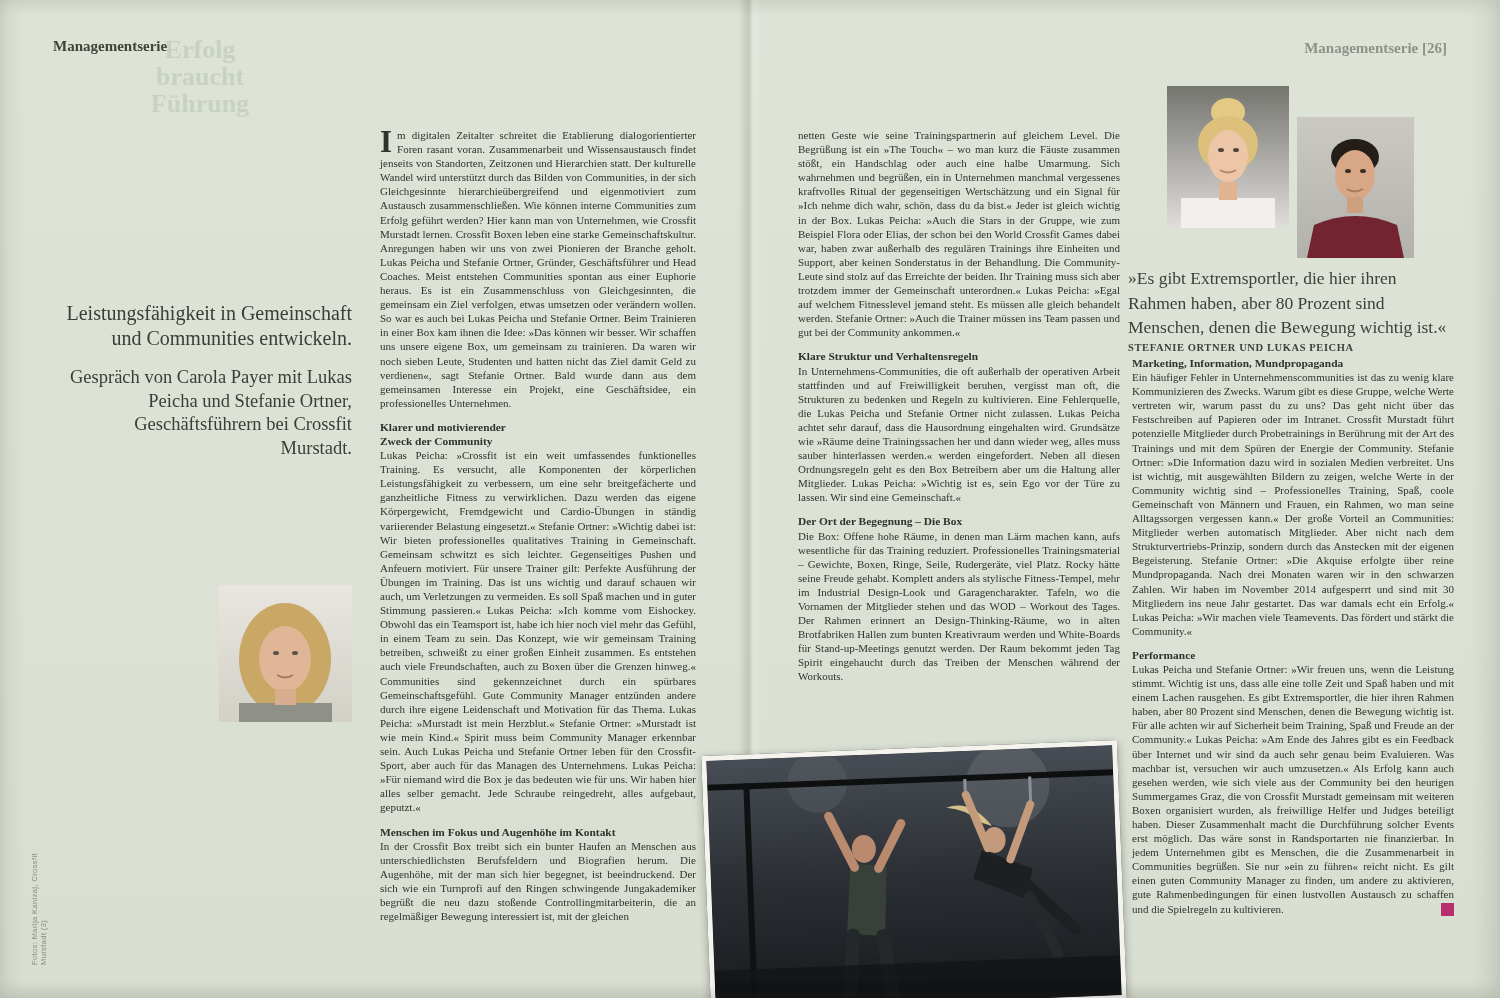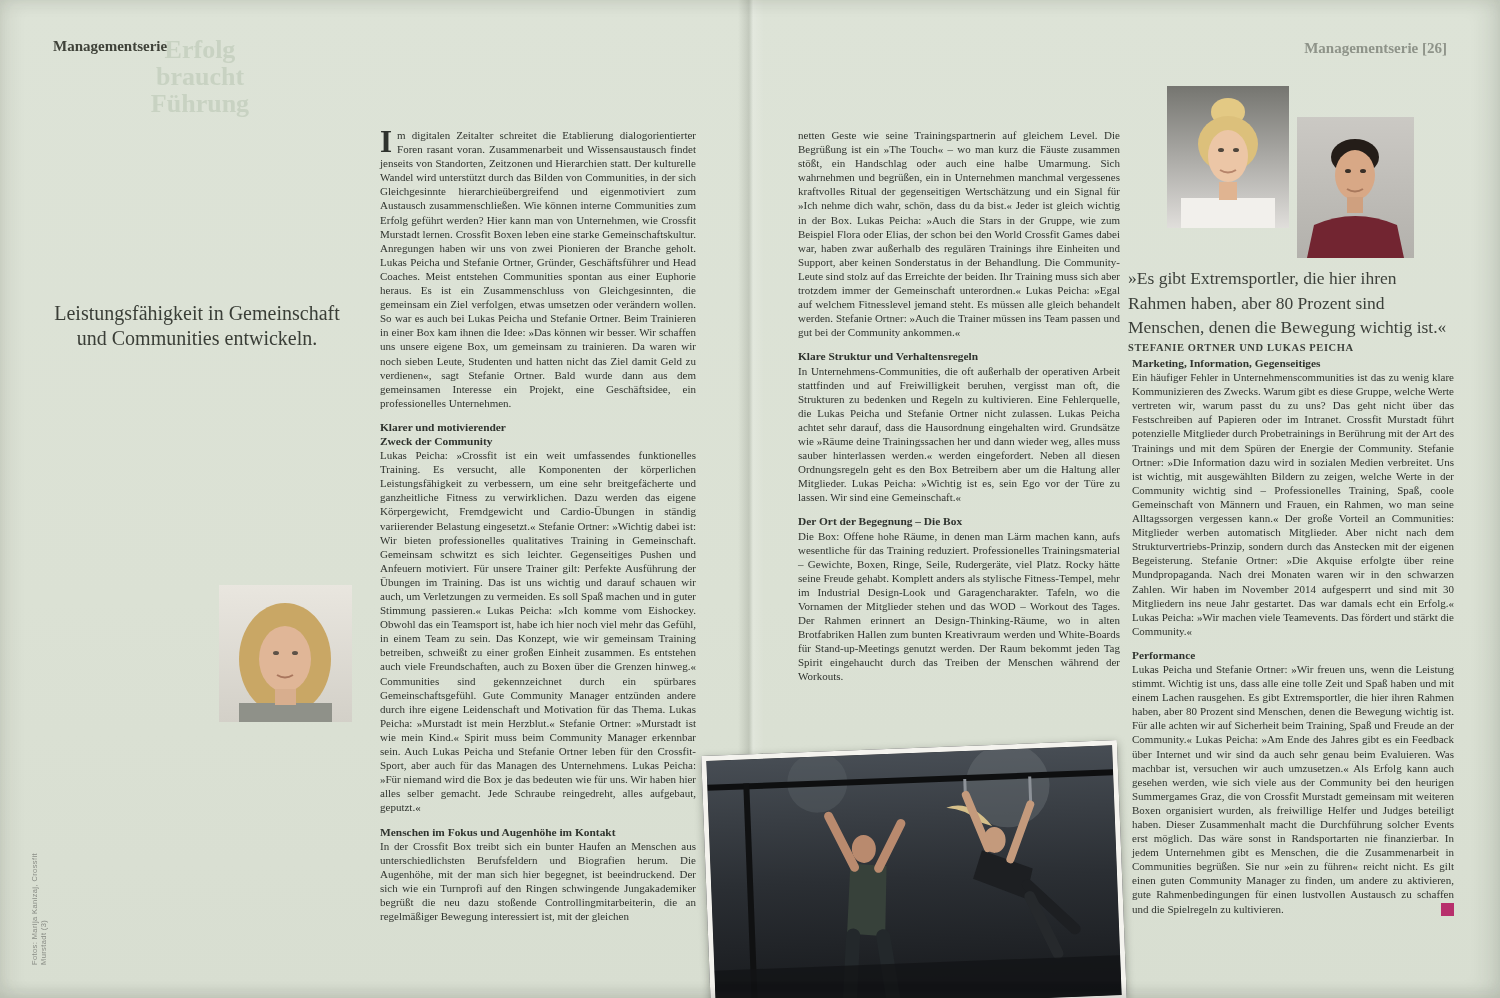--- a/index.html
+++ b/index.html
@@ -14,21 +14,21 @@
   
   .series-label{position:absolute;left:53px;top:38px;font-weight:bold;font-size:15px;color:#3f4239;z-index:2;}
   .watermark{position:absolute;left:120px;top:36px;width:160px;text-align:center;font-weight:bold;
     font-size:26px;line-height:27px;color:#c8d2c2;white-space:pre-line;z-index:1;}
   .series-right{position:absolute;left:1150px;top:40px;width:297px;text-align:right;font-weight:bold;
     font-size:15px;color:#8e9389;}
 
   
   .title{position:absolute;left:40px;top:164px;width:312px;text-align:right;font-weight:bold;
     font-size:46px;line-height:57px;letter-spacing:-.5px;color:#3a3e37;white-space:pre-line;}
-  .subtitle{position:absolute;left:42px;top:301px;width:310px;text-align:center;
+  .subtitle{position:absolute;left:42px;top:301px;width:310px;text-align:right;
     font-size:20px;line-height:25px;color:#3a3e37;}
   .byline{position:absolute;left:60px;top:366px;width:292px;text-align:right;
     font-size:18.5px;line-height:23.5px;color:#3a3e37;}
 
   
   .author-photo{position:absolute;left:219px;top:585px;width:133px;height:137px;overflow:hidden;}
   .author-caption{position:absolute;left:110px;top:731px;width:242px;text-align:right;
     font-family:"Liberation Sans", sans-serif;font-size:11px;line-height:15px;color:#7c8180;}
   .author-caption b{color:#6e7372;}
   .caption-link{text-decoration:underline;cursor:pointer;}
@@ -71,20 +71,21 @@
 
 <div class="spread">
 
   <div class="watermark">Erfolg
 braucht
 Führung</div>
   <div class="series-label">Managementserie</div>
   <div class="series-right">Managementserie [26]</div>
 
   <div class="subtitle">Leistungsfähigkeit in Gemeinschaft und Communities entwickeln.</div>
+  <div class="byline">Gespräch von Carola Payer mit Lukas Peicha und Stefanie Ortner, Geschäftsführern bei Crossfit Murstadt.</div>
 
   <div class="author-photo">
     <svg width="133" height="137" viewBox="0 0 133 137" xmlns="http://www.w3.org/2000/svg">
       <defs>
         <linearGradient id="cpbg" x1="0" y1="0" x2="0" y2="1">
           <stop offset="0" stop-color="#e9e6df"></stop>
             <stop offset="1" stop-color="#d3d0c8"></stop>
         </linearGradient>
       </defs>
       <rect width="133" height="137" fill="url(#cpbg)"></rect>
@@ -107,21 +108,21 @@
       <p class="body-p">In der Crossfit Box treibt sich ein bunter Haufen an Menschen aus unterschiedlichsten Berufsfeldern und Biografien herum. Die Augenhöhe, mit der man sich hier begegnet, ist beeindruckend. Der sich wie ein Turnprofi auf den Ringen schwingende Jungakademiker begrüßt die neu dazu stoßende Controllingmitarbeiterin, die an regelmäßiger Bewegung interessiert ist, mit der gleichen</p>
     </div>
   <div class="col col-mid">
       <p class="body-p">netten Geste wie seine Trainingspartnerin auf gleichem Level. Die Begrüßung ist ein »The Touch« – wo man kurz die Fäuste zusammen stößt, ein Handschlag oder auch eine halbe Umarmung. Sich wahrnehmen und begrüßen, ein in Unternehmen manchmal vergessenes kraftvolles Ritual der gegenseitigen Wertschätzung und ein Signal für »Ich nehme dich wahr, schön, dass du da bist.« Jeder ist gleich wichtig in der Box. Lukas Peicha: »Auch die Stars in der Gruppe, wie zum Beispiel Flora oder Elias, der schon bei den World Crossfit Games dabei war, haben zwar außerhalb des regulären Trainings ihre Einheiten und Support, aber keinen Sonderstatus in der Behandlung. Die Community-Leute sind stolz auf das Erreichte der beiden. Ihr Training muss sich aber trotzdem immer der Gemeinschaft unterordnen.« Lukas Peicha: »Egal auf welchem Fitnesslevel jemand steht. Es müssen alle gleich behandelt werden. Stefanie Ortner: »Auch die Trainer müssen ins Team passen und gut bei der Community ankommen.«</p>
       <p class="subhead">Klare Struktur und Verhaltensregeln</p>
       <p class="body-p">In Unternehmens-Communities, die oft außerhalb der operativen Arbeit stattfinden und auf Freiwilligkeit beruhen, vergisst man oft, die Strukturen zu bedenken und Regeln zu kultivieren. Eine Fehlerquelle, die Lukas Peicha und Stefanie Ortner nicht zulassen. Lukas Peicha achtet sehr darauf, dass die Hausordnung eingehalten wird. Grundsätze wie »Räume deine Trainingssachen her und dann wieder weg, alles muss sauber hinterlassen werden.« werden eingefordert. Neben all diesen Ordnungsregeln geht es den Box Betreibern aber um die Haltung aller Mitglieder. Lukas Peicha: »Wichtig ist es, sein Ego vor der Türe zu lassen. Wir sind eine Gemeinschaft.«</p>
       <p class="subhead">Der Ort der Begegnung – Die Box</p>
       <p class="body-p">Die Box: Offene hohe Räume, in denen man Lärm machen kann, aufs wesentliche für das Training reduziert. Professionelles Trainingsmaterial – Gewichte, Boxen, Ringe, Seile, Rudergeräte, viel Platz. Rocky hätte seine Freude gehabt. Komplett anders als stylische Fitness-Tempel, mehr im Industrial Design-Look und Garagencharakter. Tafeln, wo die Vornamen der Mitglieder stehen und das WOD – Workout des Tages. Der Rahmen erinnert an Design-Thinking-Räume, wo in alten Brotfabriken Hallen zum bunten Kreativraum werden und White-Boards für Stand-up-Meetings genutzt werden. Der Raum bekommt jeden Tag Spirit eingehaucht durch das Treiben der Menschen während der Workouts.</p>
     </div>
   <div class="col col-right">
-      <p class="subhead">Marketing, Information, Gegenseitiges</p>
+      <p class="subhead">Marketing, Information, Mundpropaganda</p>
       <p class="body-p">Ein häufiger Fehler in Unternehmenscommunities ist das zu wenig klare Kommunizieren des Zwecks. Warum gibt es diese Gruppe, welche Werte vertreten wir, warum passt du zu uns? Das geht nicht über das Festschreiben auf Papieren oder im Intranet. Crossfit Murstadt führt potenzielle Mitglieder durch Probetrainings in Berührung mit der Art des Trainings und mit dem Spüren der Energie der Community. Stefanie Ortner: »Die Information dazu wird in sozialen Medien verbreitet. Uns ist wichtig, mit ausgewählten Bildern zu zeigen, welche Werte in der Community wichtig sind – Professionelles Training, Spaß, coole Gemeinschaft von Männern und Frauen, ein Rahmen, wo man seine Alltagssorgen vergessen kann.« Der große Vorteil an Communities: Mitglieder werben automatisch Mitglieder. Aber nicht nach dem Strukturvertriebs-Prinzip, sondern durch das Anstecken mit der eigenen Begeisterung. Stefanie Ortner: »Die Akquise erfolgte über reine Mundpropaganda. Nach drei Monaten waren wir in den schwarzen Zahlen. Wir haben im November 2014 aufgesperrt und sind mit 30 Mitgliedern ins neue Jahr gestartet. Das war damals echt ein Erfolg.« Lukas Peicha: »Wir machen viele Teamevents. Das fördert und stärkt die Community.«</p>
       <p class="subhead">Performance</p>
       <p class="body-p">Lukas Peicha und Stefanie Ortner: »Wir freuen uns, wenn die Leistung stimmt. Wichtig ist uns, dass alle eine tolle Zeit und Spaß haben und mit einem Lachen rausgehen. Es gibt Extremsportler, die hier ihren Rahmen haben, aber 80 Prozent sind Menschen, denen die Bewegung wichtig ist. Für alle achten wir auf Sicherheit beim Training, Spaß und Freude an der Community.« Lukas Peicha: »Am Ende des Jahres gibt es ein Feedback über Internet und wir sind da auch sehr genau beim Evaluieren. Was machbar ist, versuchen wir auch umzusetzen.« Als Erfolg kann auch gesehen werden, wie sich viele aus der Community bei den heurigen Summergames Graz, die von Crossfit Murstadt gemeinsam mit weiteren Boxen organisiert wurden, als freiwillige Helfer und Judges beteiligt haben. Dieser Zusammenhalt macht die Durchführung solcher Events erst möglich. Das wäre sonst in Randsportarten nie finanzierbar. In jedem Unternehmen gibt es Menschen, die die Zusammenarbeit in Communities begrüßen. Sie nur »ein zu führen« reicht nicht. Es gilt einen guten Community Manager zu finden, um andere zu aktivieren, gute Rahmenbedingungen für einen lustvollen Austausch zu schaffen und die Spielregeln zu kultivieren.<span class="endmark" style="background: rgb(183, 47, 108);"></span></p>
     </div>
 
   <div class="headshot-1">
     <svg width="122" height="142" viewBox="0 0 122 142" xmlns="http://www.w3.org/2000/svg">
       <defs>
         <linearGradient id="sobg" x1="0" y1="0" x2="0" y2="1">
           <stop offset="0" stop-color="#75756ف" stop-opacity="0"></stop>

